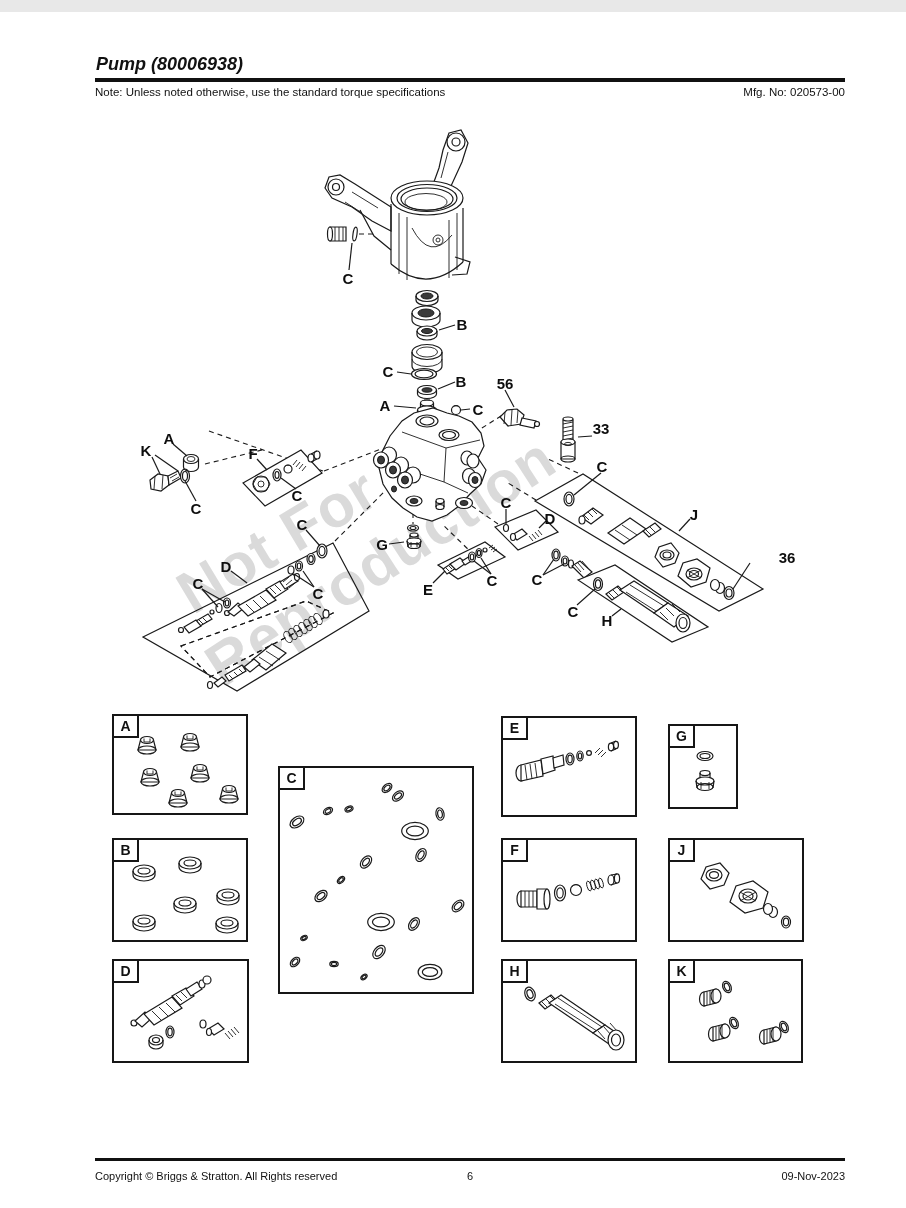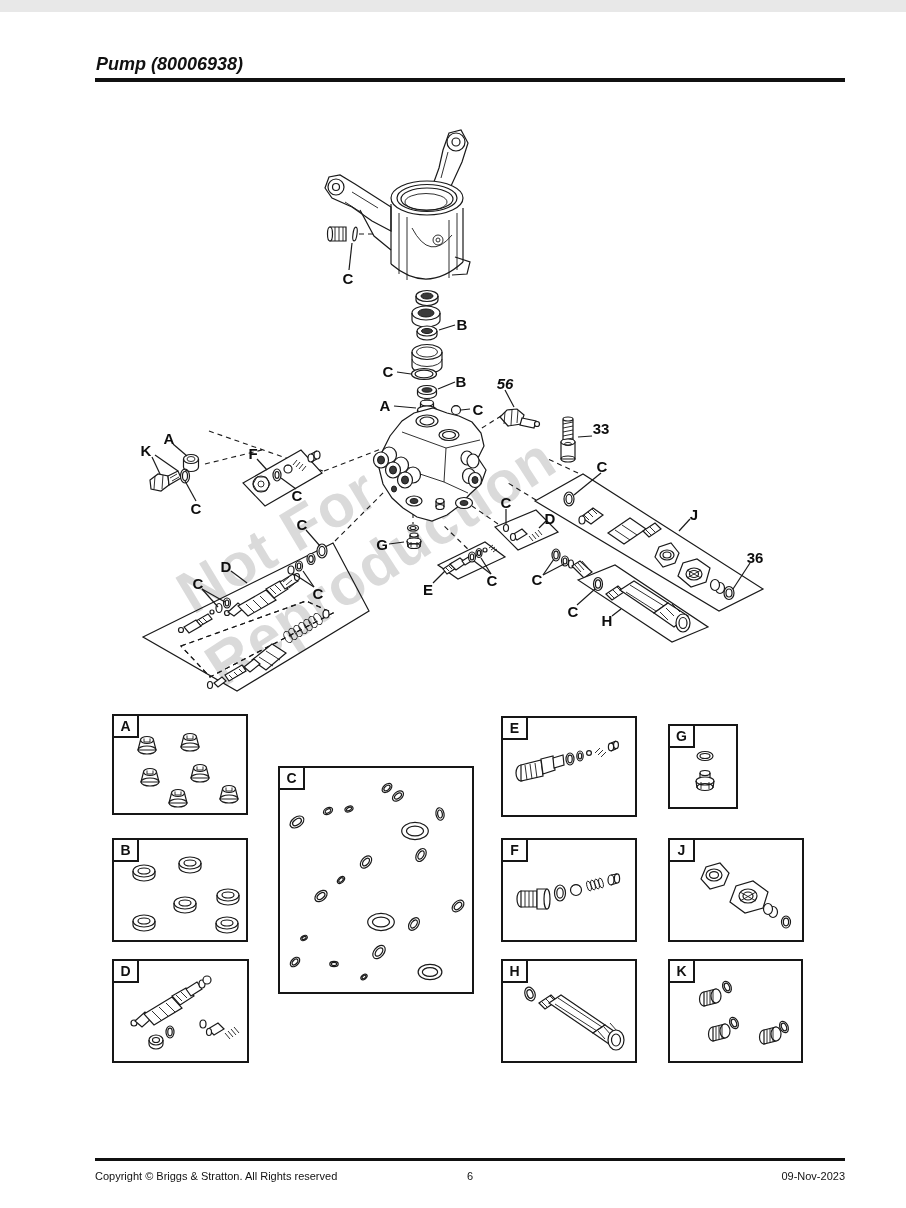--- a/index.html
+++ b/index.html
@@ -52,20 +52,24 @@
   svg .dash{stroke:#1a1a1a;stroke-width:1.1;fill:none;stroke-dasharray:5 4;}
   svg .thin{stroke:#1a1a1a;stroke-width:0.9;fill:none;}
 </style>
 </head>
 <body>
 
 <div class="page">
 
   <div class="title">Pump (80006938)</div>
   <div class="rule-top"></div>
+  <div class="note-row">
+    <span class="note">Note: Unless noted otherwise, use the standard torque specifications</span>
+    <span class="mfg">Mfg. No: 020573-00</span>
+  </div>
 
   <div class="wm" id="wm1">Not For</div>
   <div class="wm" id="wm2">Reproduction</div>
 
   <svg id="diagram" width="906" height="700" viewBox="0 0 906 700">
 
     <g>
       <path class="dash" d="M209,419 L323,459"></path>
       <path class="dash" d="M205,452 L262,438"></path>
       <path class="dash" d="M324,459 L381,437"></path>
@@ -381,41 +385,41 @@
       <path d="M612,604 L621,597"></path>
     </g>
   </svg>
 
   <div id="callouts">
       <div class="callout" style="left: 348px; top: 266px;">C</div>
       <div class="callout" style="left: 462px; top: 312px;">B</div>
       <div class="callout" style="left: 388px; top: 359px;">C</div>
       <div class="callout" style="left: 461px; top: 369px;">B</div>
       <div class="callout" style="left: 385px; top: 393px;">A</div>
-      <div class="callout" style="left: 505px; top: 371px; font-style: italic;">56</div>
+      <div class="callout" style="left: 505px; top: 371px;">56</div>
       <div class="callout" style="left: 478px; top: 397px;">C</div>
       <div class="callout" style="left: 601px; top: 416px;">33</div>
       <div class="callout" style="left: 169px; top: 426px;">A</div>
       <div class="callout" style="left: 146px; top: 438px;">K</div>
       <div class="callout" style="left: 196px; top: 496px;">C</div>
       <div class="callout" style="left: 253px; top: 441px;">F</div>
       <div class="callout" style="left: 297px; top: 483px;">C</div>
       <div class="callout" style="left: 302px; top: 512px;">C</div>
       <div class="callout" style="left: 226px; top: 554px;">D</div>
       <div class="callout" style="left: 198px; top: 571px;">C</div>
       <div class="callout" style="left: 318px; top: 581px;">C</div>
       <div class="callout" style="left: 382px; top: 532px;">G</div>
       <div class="callout" style="left: 506px; top: 490px;">C</div>
       <div class="callout" style="left: 550px; top: 506px;">D</div>
       <div class="callout" style="left: 428px; top: 577px;">E</div>
       <div class="callout" style="left: 492px; top: 568px;">C</div>
       <div class="callout" style="left: 537px; top: 567px;">C</div>
       <div class="callout" style="left: 602px; top: 454px;">C</div>
       <div class="callout" style="left: 694px; top: 502px;">J</div>
-      <div class="callout" style="left: 755px; top: 545px;">36</div>
+      <div class="callout" style="left: 787px; top: 545px;">36</div>
       <div class="callout" style="left: 573px; top: 599px;">C</div>
       <div class="callout" style="left: 607px; top: 608px;">H</div>
     </div>
 
   <div class="pbox" style="left:112px;top:702px;width:136px;height:101px;">
     <div class="tab">A</div>
     <svg width="132" height="97" viewBox="0 0 132 97">
       <defs>
         <g id="capA">
           <path class="lnf" d="M-9,4 L-6.5,-6 L6.5,-6 L9,4 Z"></path>

